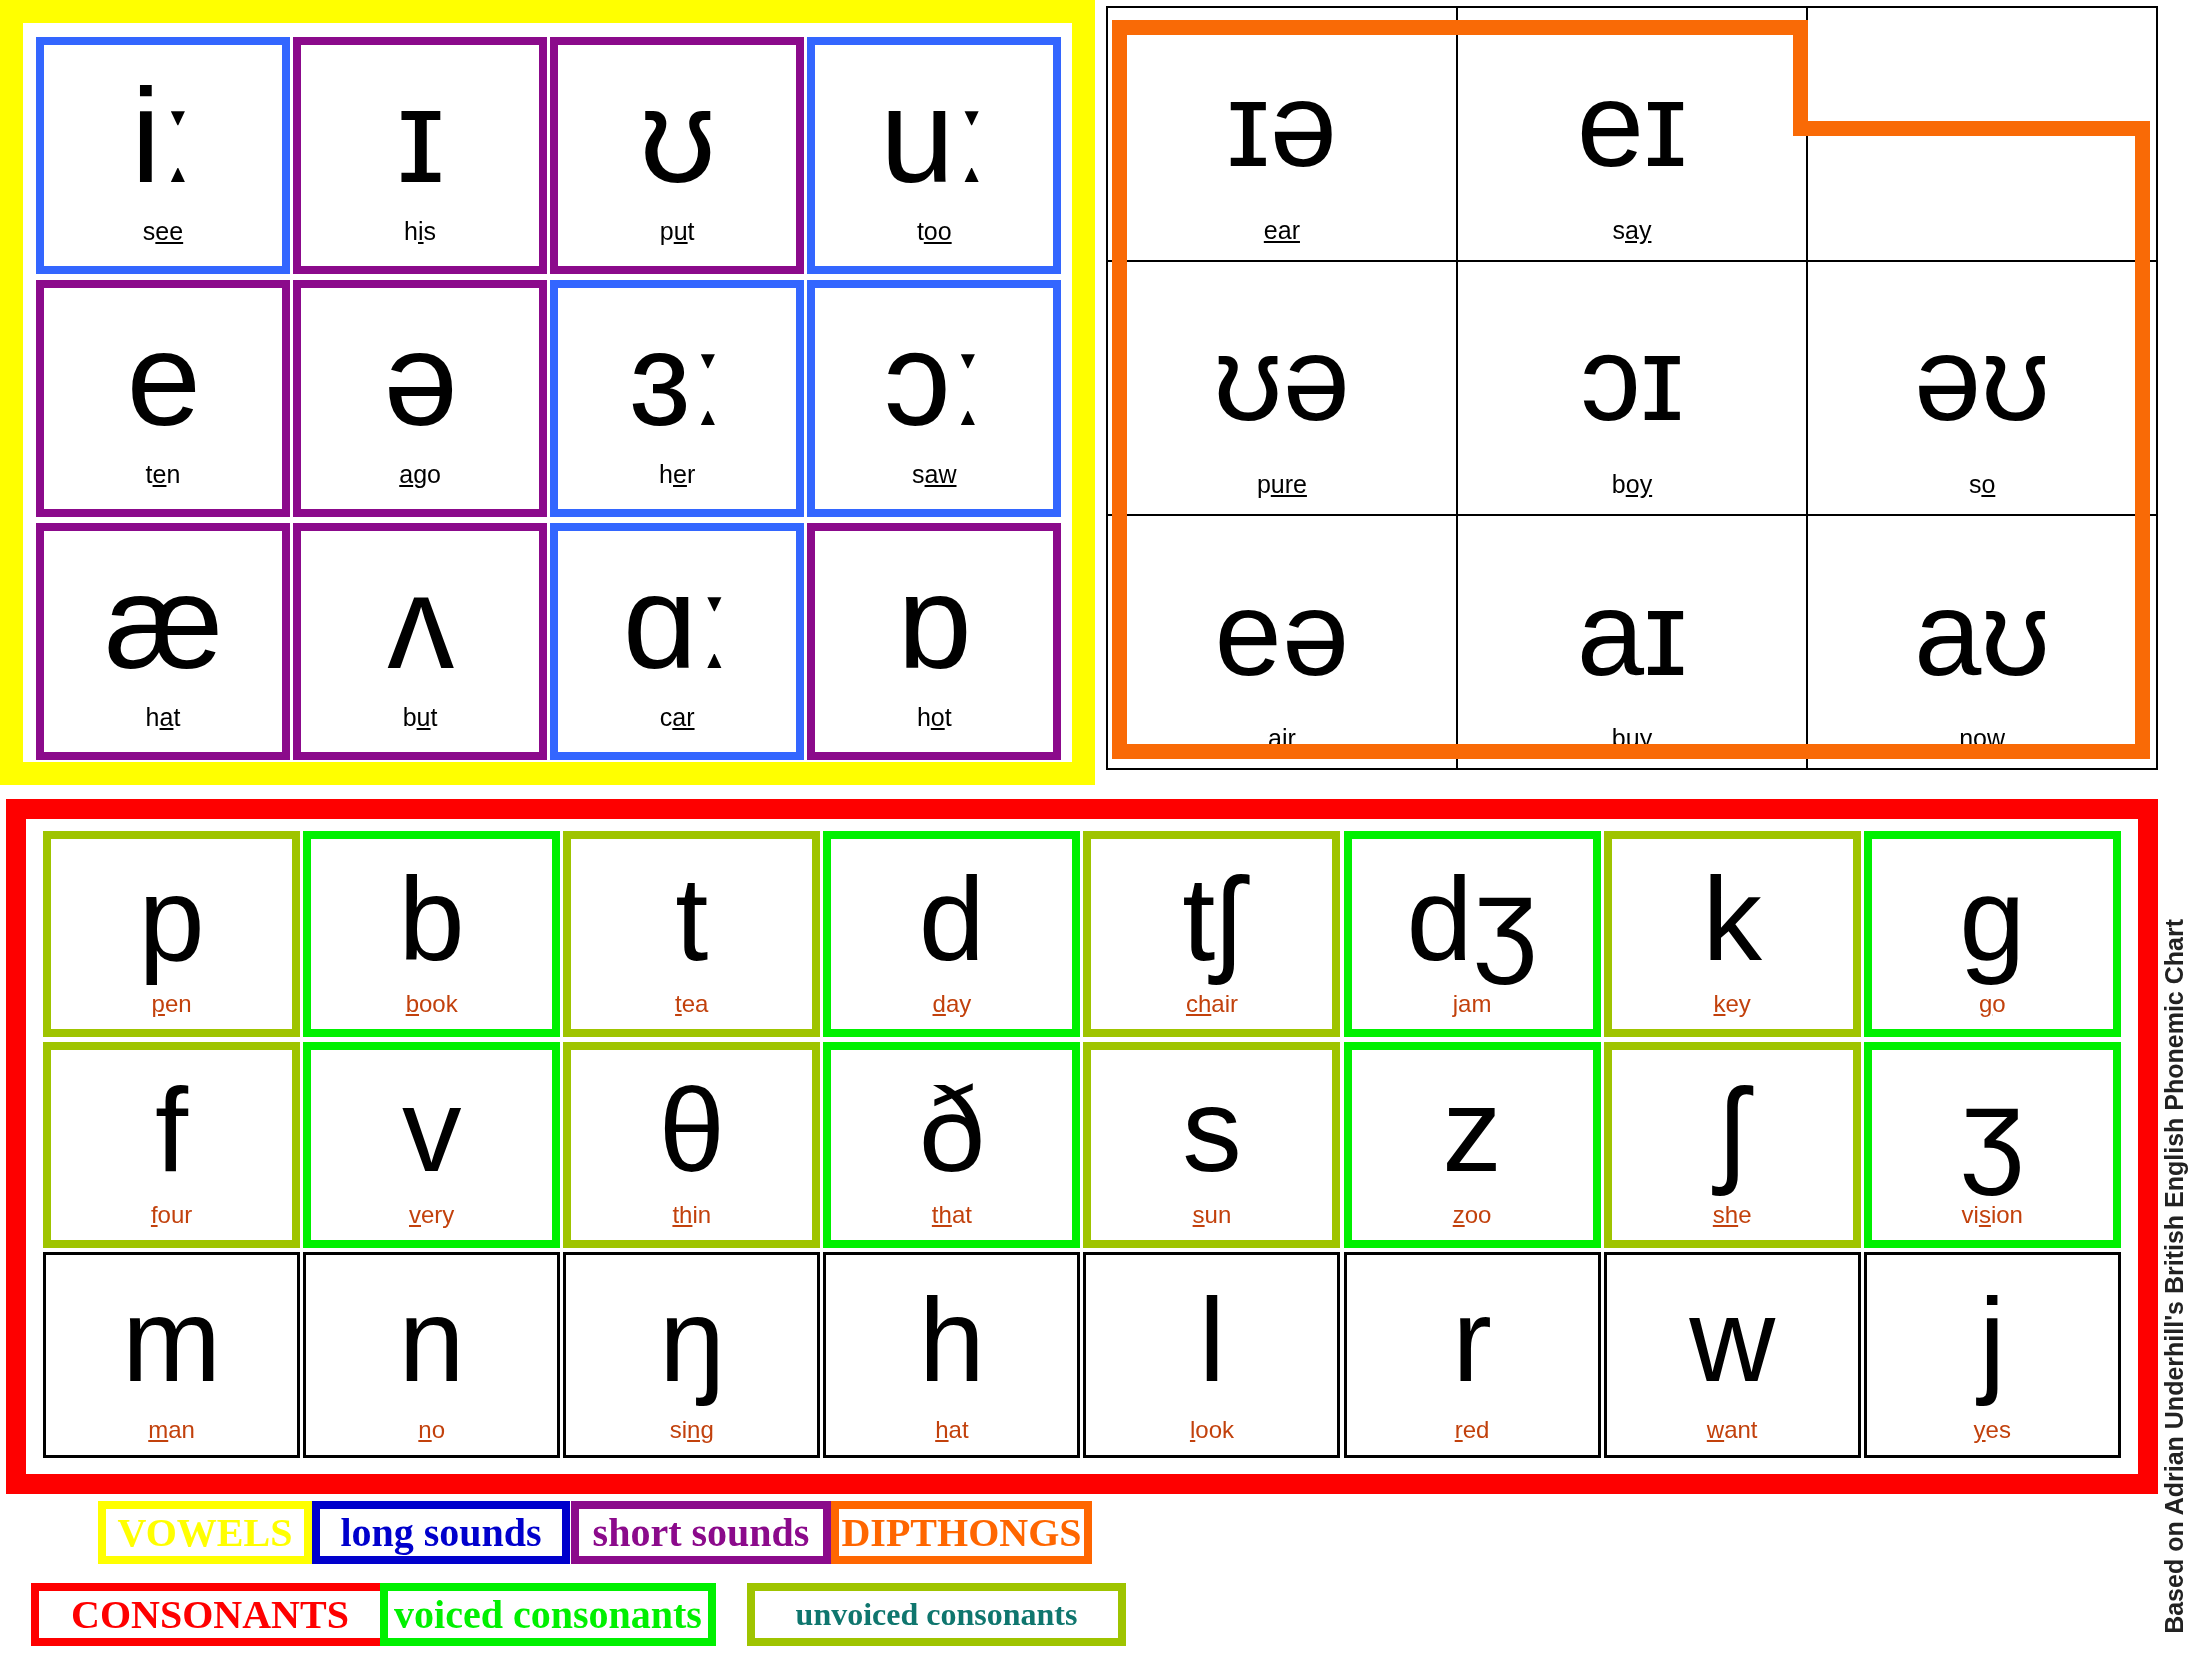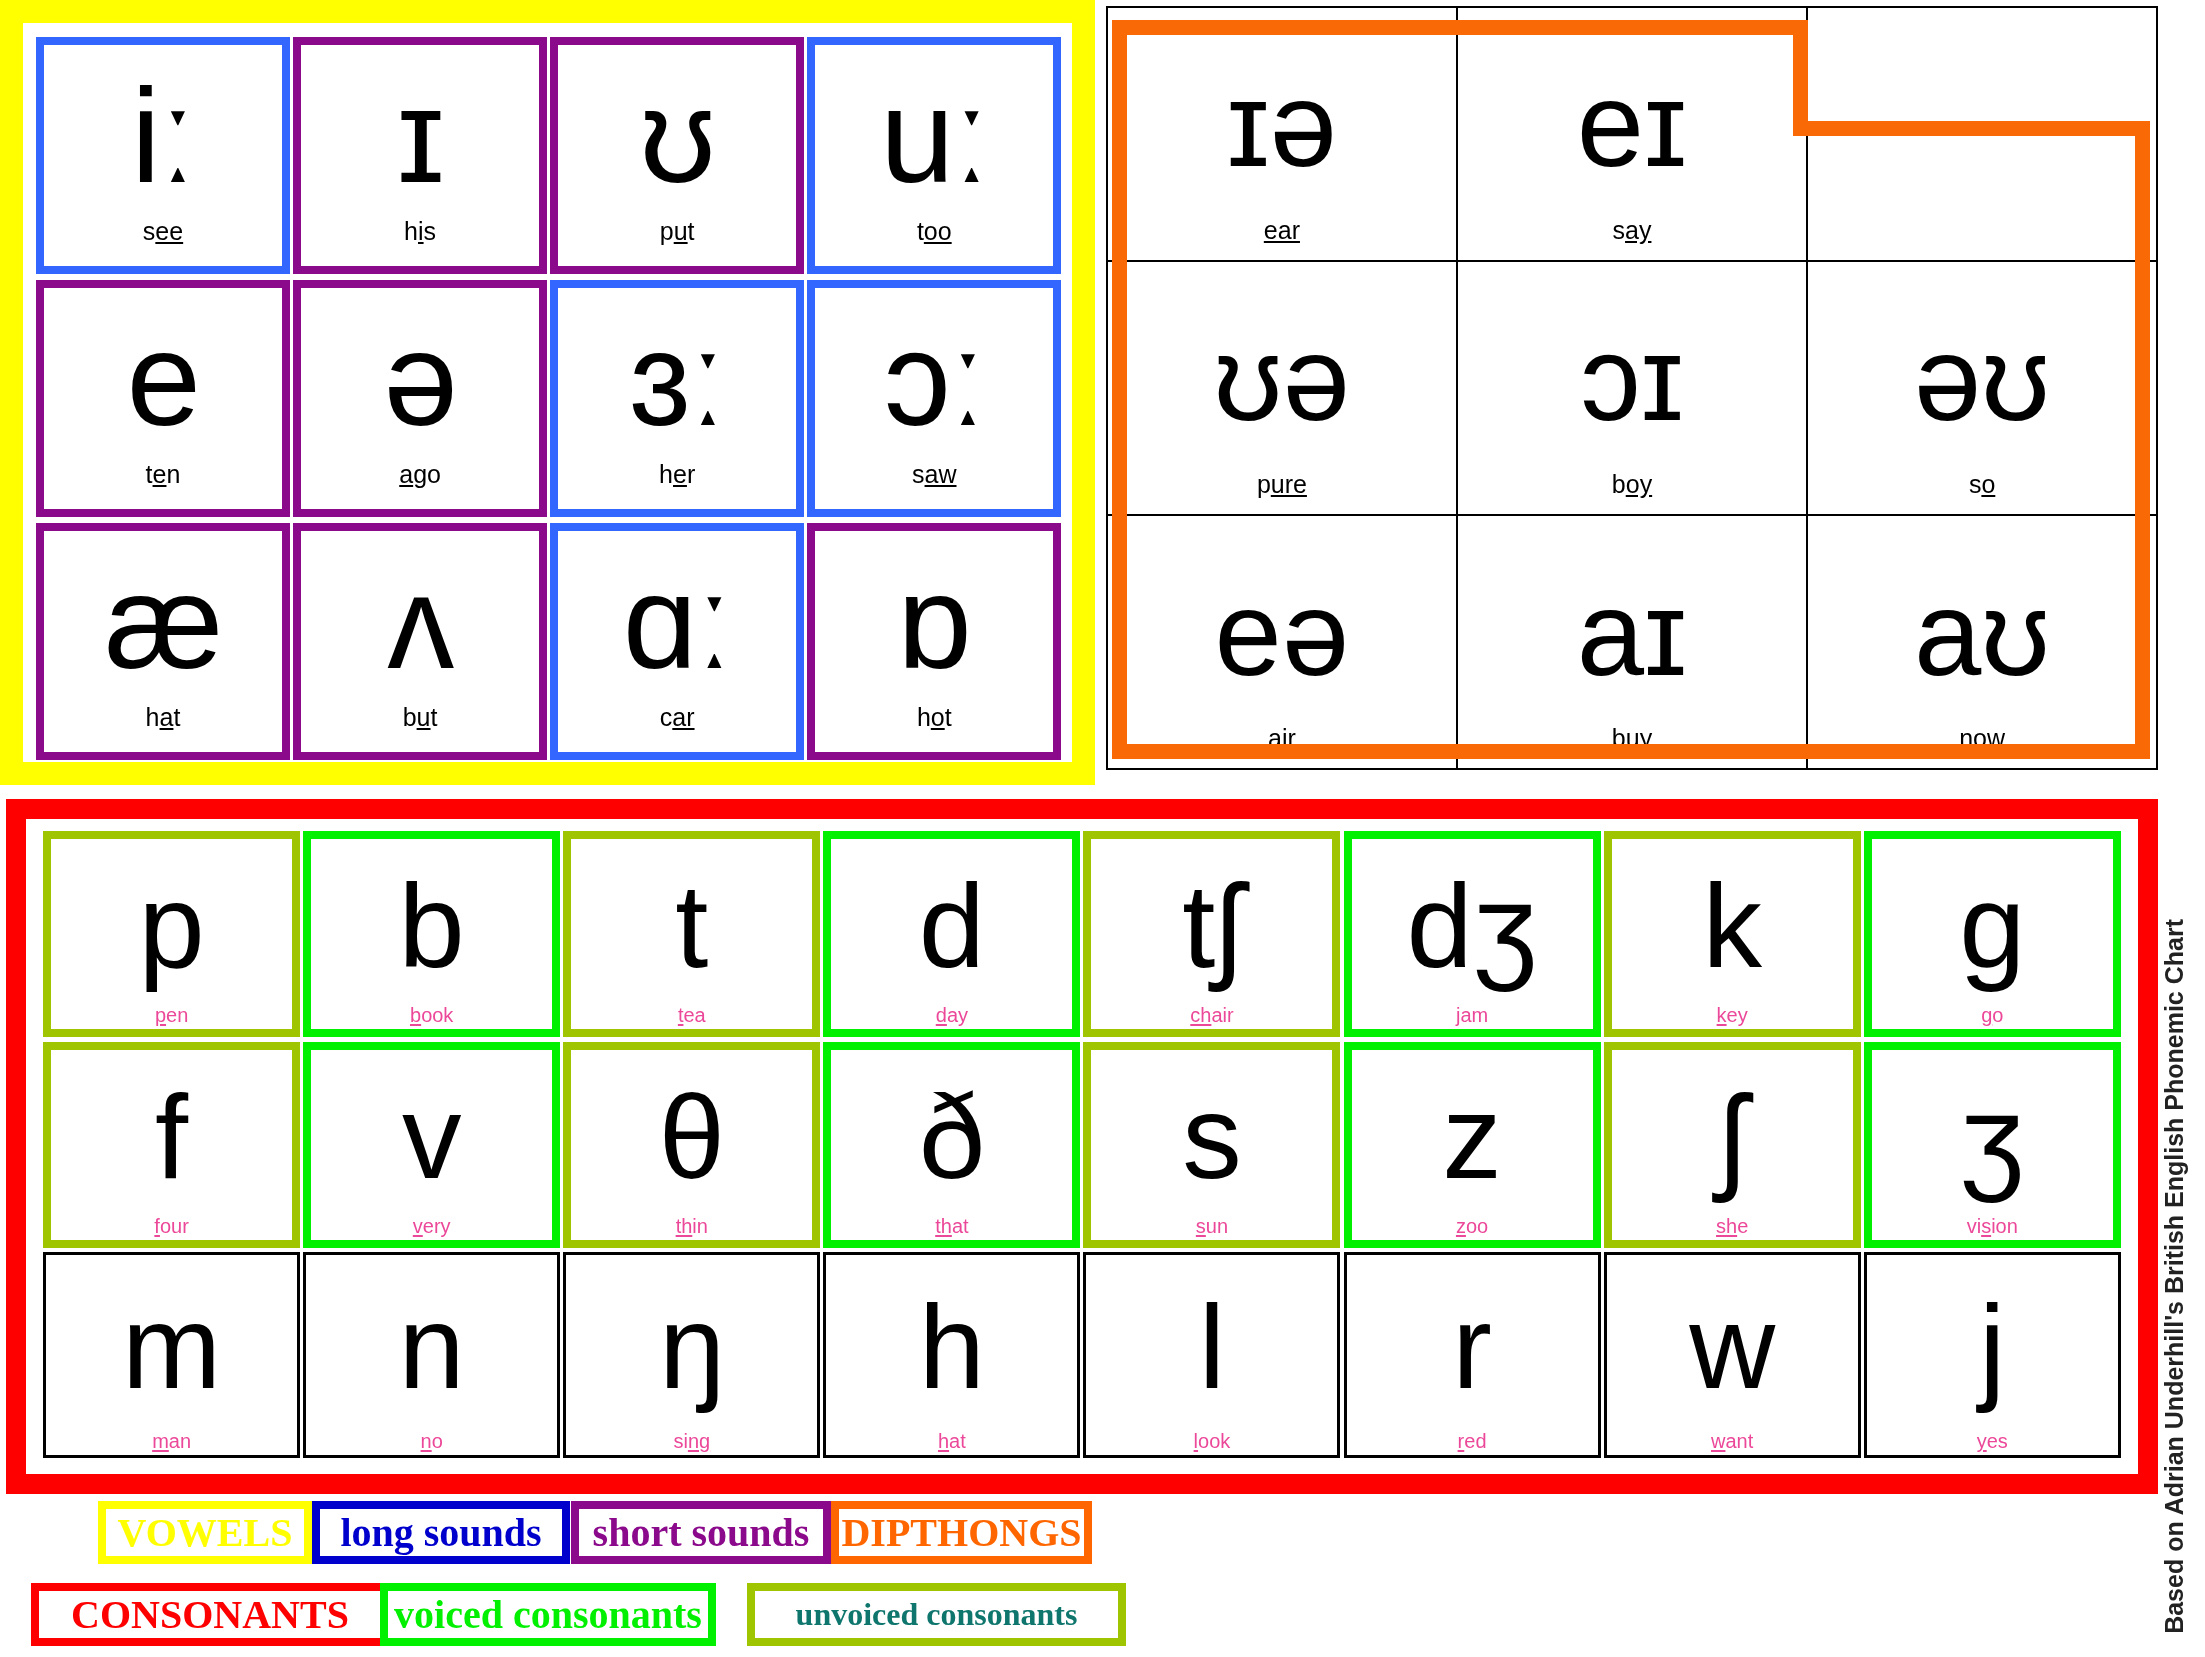--- a/index.html
+++ b/index.html
@@ -116,21 +116,21 @@
   .ccard.unvoiced { border-color: #9fc400; }
   .ccard.voiced   { border-color: #00f000; }
   .ccard.plain    { border-width: 3.1px; border-color: #000; }
   .csym {
     flex: 1 1 auto;
     display: flex; align-items: center; justify-content: center;
     width: 100%;
     font-size: 119px; line-height: 1; color: #000;
     padding-top: 7.6px;
   }
-  .cword { font-size: 20px; color: #ec4899; padding-bottom: 2px; white-space: nowrap; }
+  .cword { font-size: 24px; color: #c2410c; padding-bottom: 11px; white-space: nowrap; }
   .cword u { text-decoration: underline; text-underline-offset: 1.5px; }
 
   
   #legend {
     position: absolute; left: 0px; top: 1501px;
     width: 2130px; height: 156px;
   }
   .legend-row { position: absolute; left: 0; width: 2130px; height: 66px; }
   #legend-row-1 { top: 0px; }
   #legend-row-2 { top: 82px; }

